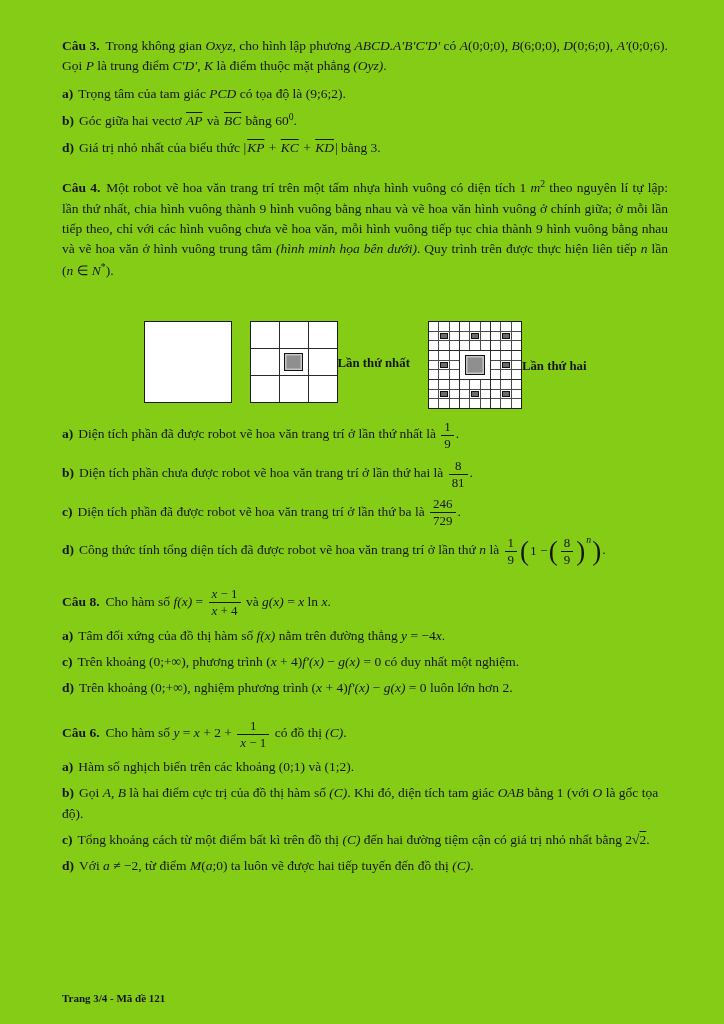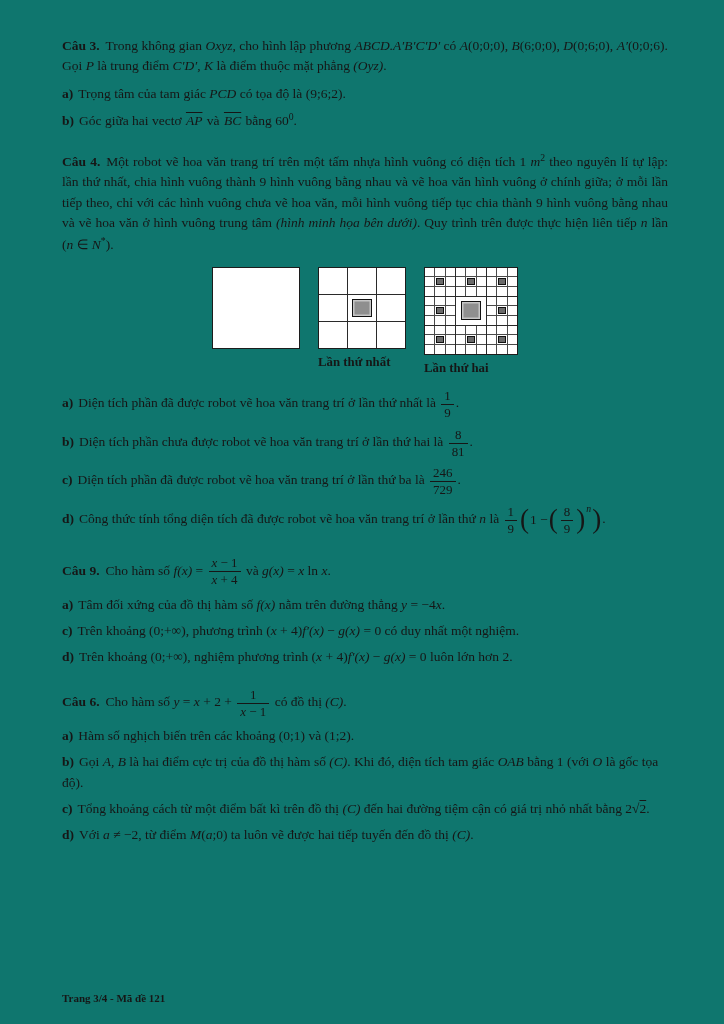--- a/index.html
+++ b/index.html
@@ -1,19 +1,19 @@
 <!DOCTYPE html>
 <html><head>
 <meta charset="utf-8">
 <style>
   html,body { margin:0; padding:0; background:#e8e8e6; }
   body { width:724px; height:1024px; overflow:hidden; font-family:"Liberation Serif", serif; }
   .doc {
     width:724px; height:1024px; box-sizing:border-box;
-    background:#0f766e; color:#161616;
+    background:#84cc16; color:#161616;
     padding:36px 56px 18px 62px;
     font-size:13.5px; line-height:1.5;
     display:flex; flex-direction:column;
   }
   .question { margin-bottom:13px; }
   .para { margin:0 0 6px 0; }
   .intro { text-align:justify; margin-bottom:7px; }
   .item { margin:6px 0; }
   .qlab { font-weight:bold; margin-right:6px; }
   .ilab { font-weight:bold; margin-right:5px; }
@@ -29,21 +29,21 @@
   }
   .frac .fn { display:block; padding:0 3px 0.5px 3px; border-bottom:1px solid #161616; }
   .frac .fd { display:block; padding:0 3px; }
   .grp { display:inline-flex; align-items:center; vertical-align:middle; }
   .grp .bp { font-size:2em; line-height:0.85; font-weight:400; padding:0 1px; }
   .grp .grp-in { display:inline-flex; align-items:center; }
   .grp sup.sp { align-self:flex-start; margin-top:-2px; }
   
   .figure { margin:12px 0 10px 0; }
   .figrow { display:flex; justify-content:center; align-items:flex-start; gap:18px; }
-  .figcol { display:flex; flex-direction:column; align-items:flex-start; }
+  .figcol { display:flex; flex-direction:row; align-items:center;margin-top:28px; }
   .sq { box-sizing:border-box; border:1.6px solid #1c1c1c; background:#fff; }
   .sq1 { width:88px; height:82px; }
   .sqgrid {
     display:grid; grid-template-columns:repeat(3,1fr); grid-template-rows:repeat(3,1fr);
     gap:1px; background:#2a2a2a;
   }
   .sq2 { width:88px; height:82px; }
   .sq3 { width:94px; height:88px; }
   .cell { background:#fff; display:flex; align-items:center; justify-content:center; }
   .minigrid {
@@ -60,20 +60,21 @@
 </style>
 </head>
 <body>
 
 <div class="doc">
 
   <section class="question">
     <p class="para intro"><b class="qlab">Câu 3.</b><span class="rich">Trong không gian <span class="mi">Oxyz</span>, cho hình lập phương <span class="mi">ABCD.A′B′C′D′</span> có <span class="mi">A</span>(0;0;0), <span class="mi">B</span>(6;0;0), <span class="mi">D</span>(0;6;0), <span class="mi">A′</span>(0;0;6). Gọi <span class="mi">P</span> là trung điểm <span class="mi">C′D′</span>, <span class="mi">K</span> là điểm thuộc mặt phẳng <span class="mi">(Oyz)</span>.</span></p>
     <p class="para item"><b class="ilab">a)</b><span class="rich">Trọng tâm của tam giác <span class="mi">PCD</span> có tọa độ là (9;6;2).</span></p>
     <p class="para item"><b class="ilab">b)</b><span class="rich">Góc giữa hai vectơ <span class="vec">AP</span> và <span class="vec">BC</span> bằng 60<sup class="sp">0</sup>.</span></p>
+    <p class="para item"><b class="ilab">d)</b><span class="rich">Giá trị nhỏ nhất của biểu thức |<span class="vec">KP</span> + <span class="vec">KC</span> + <span class="vec">KD</span>| bằng 3.</span></p>
   </section>
 
   <section class="question">
     <p class="para intro"><b class="qlab">Câu 4.</b><span class="rich">Một robot vẽ hoa văn trang trí trên một tấm nhựa hình vuông có diện tích 1 <span class="mi">m</span><sup class="sp">2</sup> theo nguyên lí tự lập: lần thứ nhất, chia hình vuông thành 9 hình vuông bằng nhau và vẽ hoa văn hình vuông ở chính giữa; ở mỗi lần tiếp theo, chỉ với các hình vuông chưa vẽ hoa văn, mỗi hình vuông tiếp tục chia thành 9 hình vuông bằng nhau và vẽ hoa văn ở hình vuông trung tâm <span class="mbi">(hình minh họa bên dưới)</span>. Quy trình trên được thực hiện liên tiếp <span class="mi">n</span> lần (<span class="mi">n</span> ∈ <span class="mi">N</span><sup class="sp">*</sup>).</span></p>
 
     <div class="figure">
       <div class="figrow">
         <div class="figcol">
           <div class="sq sq1"></div>
           <div class="figcap"></div>
@@ -250,21 +251,21 @@
                     <span class="fd">9</span>
                   </span>
                 </span>
                 <span class="bp">)</span>
               </span><sup class="sp mi">n</sup></span>
             <span class="bp">)</span>
           </span>.</span></p>
   </section>
 
   <section class="question">
-    <p class="para intro"><b class="qlab">Câu 9.</b><span class="rich">Cho hàm số <span class="mi">f(x)</span> = <span class="frac">
+    <p class="para intro"><b class="qlab">Câu 8.</b><span class="rich">Cho hàm số <span class="mi">f(x)</span> = <span class="frac">
             <span class="fn"><span class="mi">x</span> − 1</span>
             <span class="fd"><span class="mi">x</span> + 4</span>
           </span> và <span class="mi">g(x)</span> = <span class="mi">x</span> ln <span class="mi">x</span>.</span></p>
     <p class="para item"><b class="ilab">a)</b><span class="rich">Tâm đối xứng của đồ thị hàm số <span class="mi">f(x)</span> nằm trên đường thẳng <span class="mi">y</span> = −4<span class="mi">x</span>.</span></p>
     <p class="para item"><b class="ilab">c)</b><span class="rich">Trên khoảng (0;+∞), phương trình (<span class="mi">x</span> + 4)<span class="mi">f′(x)</span> − <span class="mi">g(x)</span> = 0 có duy nhất một nghiệm.</span></p>
     <p class="para item"><b class="ilab">d)</b><span class="rich">Trên khoảng (0;+∞), nghiệm phương trình (<span class="mi">x</span> + 4)<span class="mi">f′(x)</span> − <span class="mi">g(x)</span> = 0 luôn lớn hơn 2.</span></p>
   </section>
 
   <section class="question">
     <p class="para intro"><b class="qlab">Câu 6.</b><span class="rich">Cho hàm số <span class="mi">y</span> = <span class="mi">x</span> + 2 + <span class="frac">

